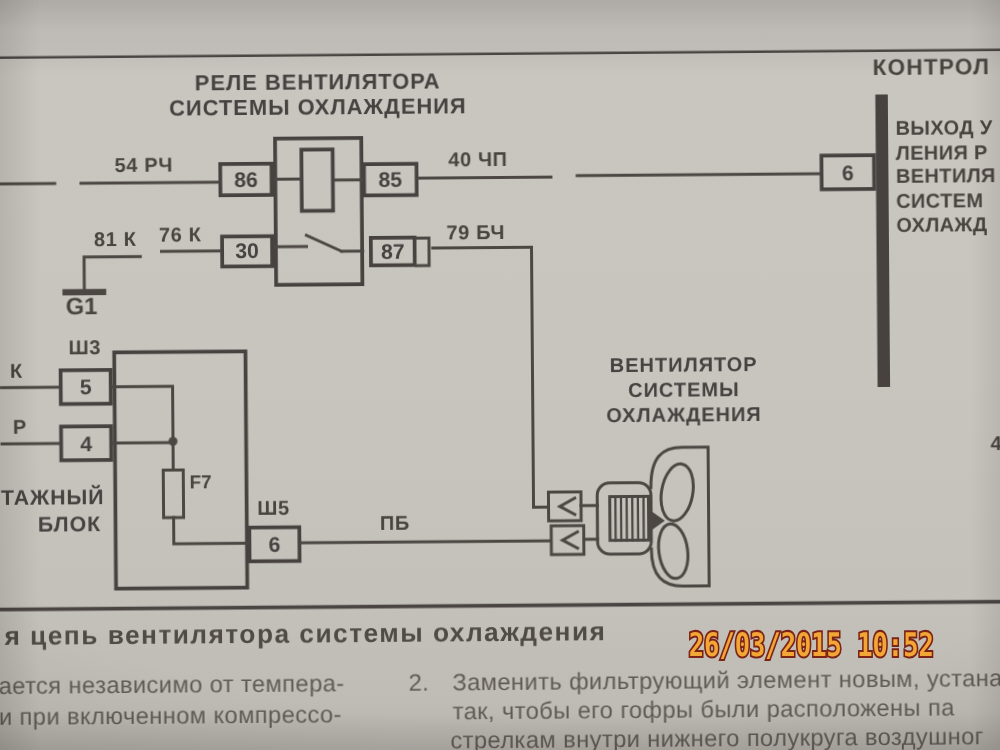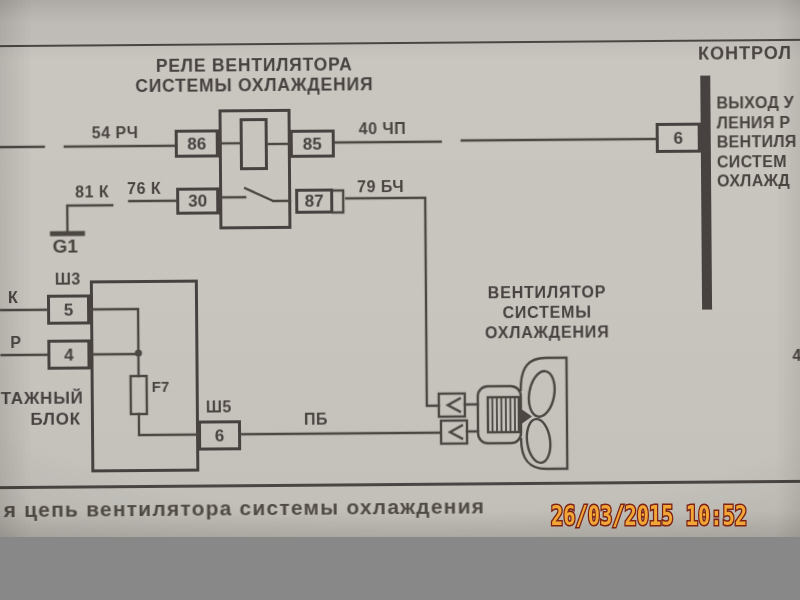--- a/index.html
+++ b/index.html
@@ -1,17 +1,17 @@
 <!DOCTYPE html>
 <html><head>
 <meta charset="utf-8">
 <style>
   html,body{margin:0;padding:0;background:#888;}
   .photo{
-    position:relative;width:800px;height:537px;overflow:hidden;
+    position:relative;width:800px;height:600px;overflow:hidden;
     background:
       linear-gradient(180deg,#bbb8b4 0px,#c0bdb8 40px,#c9c6c0 60px,#c8c5bf 300px,#c4c1bb 480px,#bfbcb6 560px,#b7b4ae 600px);
     font-family:"Liberation Sans",sans-serif;
     -webkit-font-smoothing:antialiased;
   }
   .photo::after{
     content:"";position:absolute;inset:0;pointer-events:none;z-index:50;
     background:
       radial-gradient(ellipse 120% 90% at 52% 42%, rgba(0,0,0,0) 60%, rgba(30,25,20,0.14) 100%),
       linear-gradient(90deg, rgba(20,15,10,0.10) 0%, rgba(0,0,0,0) 4%, rgba(0,0,0,0) 97%, rgba(20,15,10,0.08) 100%),

